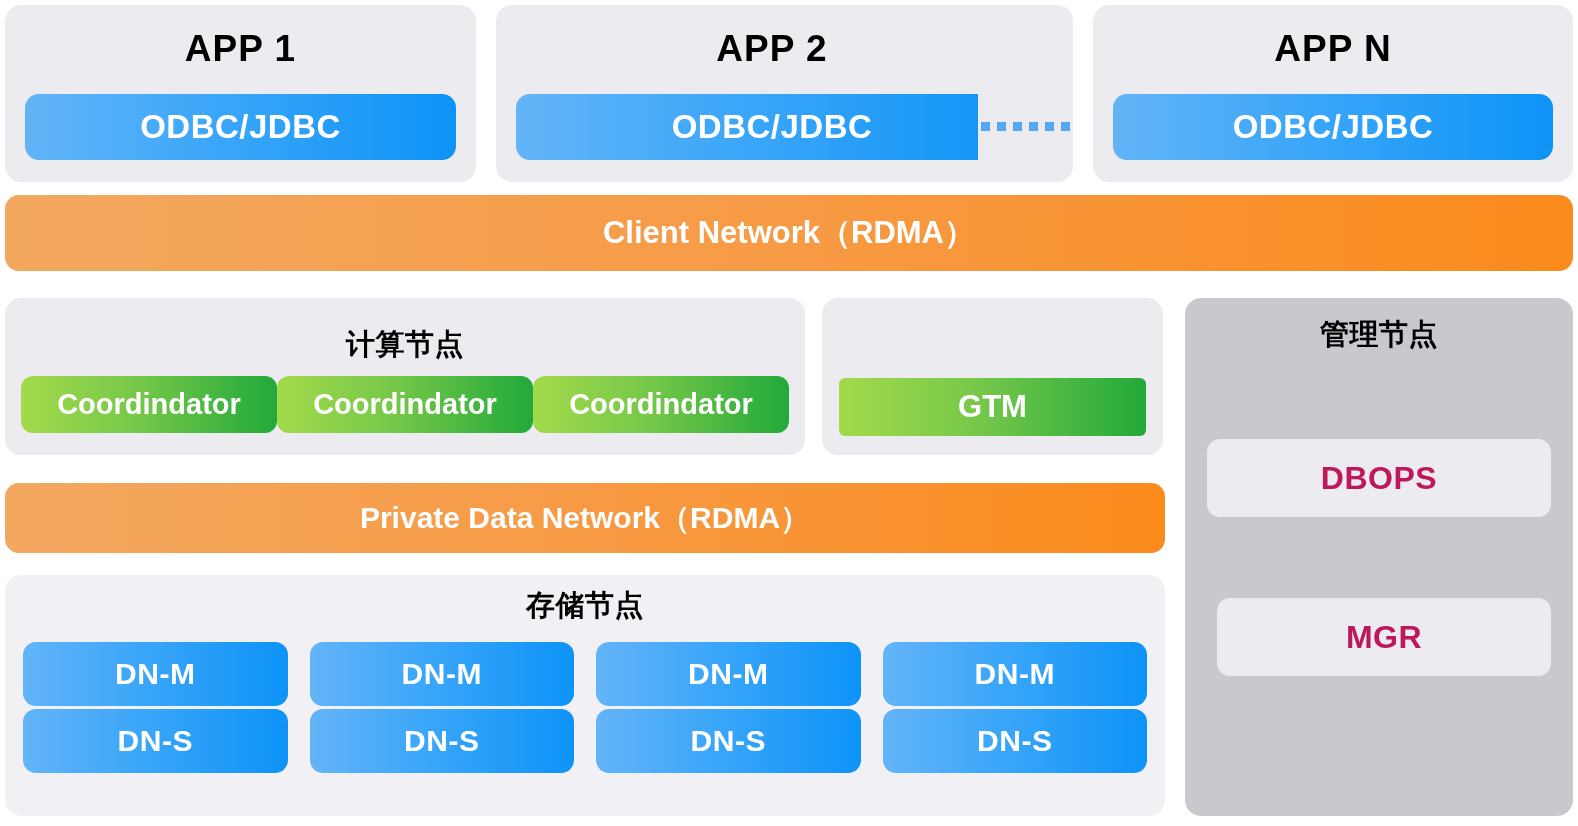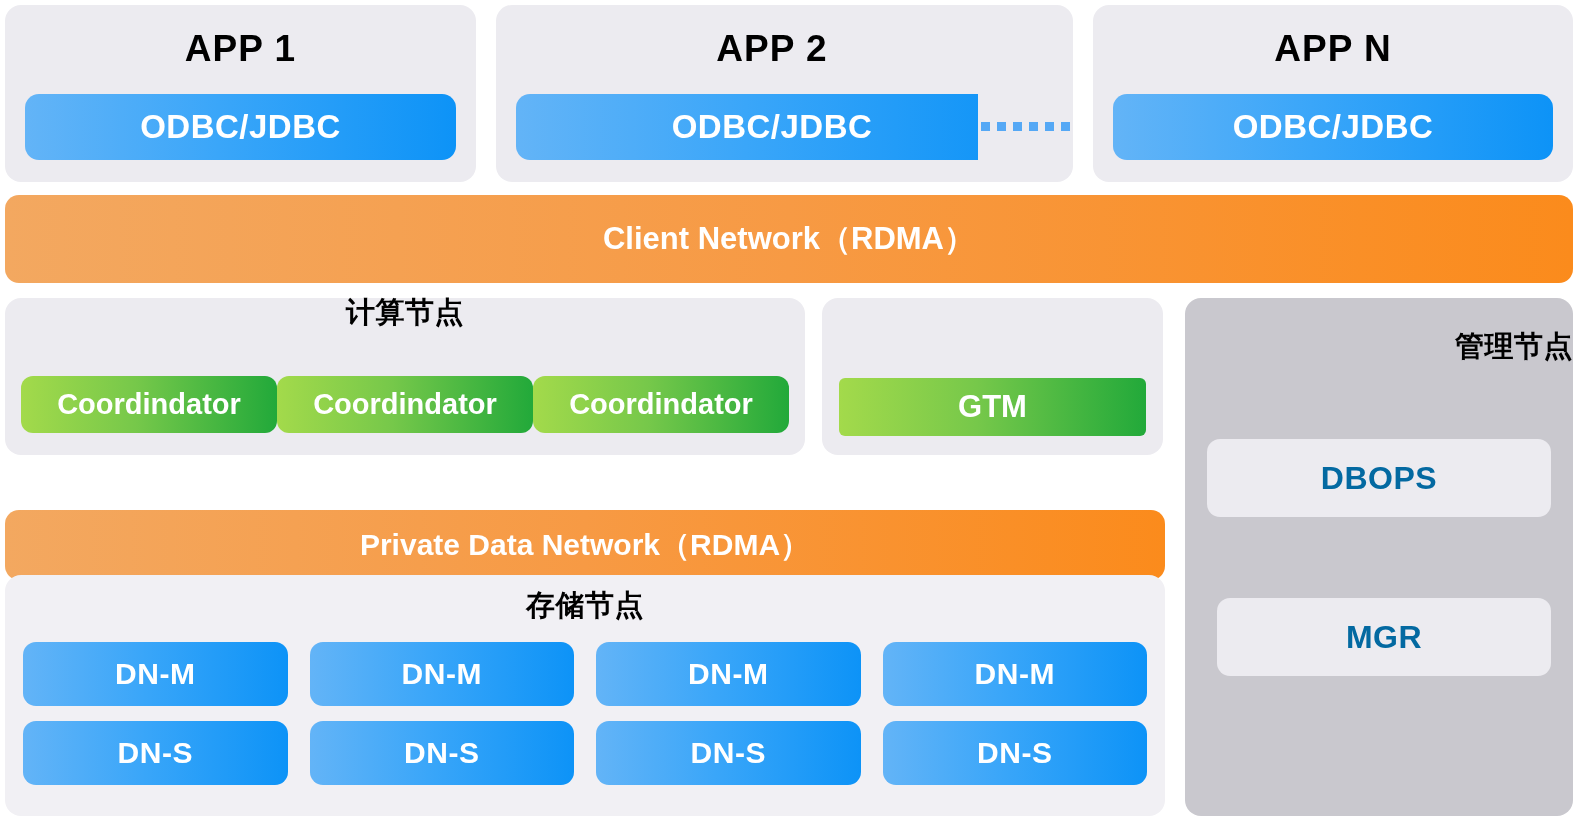--- a/index.html
+++ b/index.html
@@ -95,42 +95,42 @@
     justify-content: center;
     color: #ffffff;
     font-weight: 700;
     background: linear-gradient(90deg, #F3A860 0%, #F79A44 50%, #FB8B1C 100%);
     box-sizing: border-box;
   }
   #client-network {
     left: 5px;
     top: 195px;
     width: 1568px;
-    height: 88px;
+    height: 76px;
     font-size: 31px;
   }
   #private-network {
     left: 5px;
     top: 483px;
     width: 1160px;
     height: 70px;
     font-size: 30px;
-    margin-top: 27px;
   }
 
   
   #compute-panel {
     left: 5px;
     top: 298px;
     width: 800px;
     height: 157px;
   }
   #compute-panel .panel-title {
     font-size: 29px;
     line-height: 1;
+    margin-top: 32px;
   }
   .coord-row {
     position: absolute;
     left: 16px;
     right: 16px;
     top: 78px;
     display: flex;
   }
   .coord-pill {
     position: relative;
@@ -171,35 +171,34 @@
   #mgmt-panel {
     left: 1185px;
     top: 298px;
     width: 388px;
     height: 518px;
     background: #C9C8CE;
     border-radius: 16px;
   }
   #mgmt-panel .panel-title {
     font-size: 29px;
-    padding-top: 34px;
-    line-height: 1;
-    text-align: right;
+    padding-top: 22px;
+    line-height: 1;
   }
   .mgmt-box {
     position: absolute;
     left: 22px;
     right: 22px;
     height: 78px;
     background: #ECEBF0;
     border-radius: 13px;
     display: flex;
     align-items: center;
     justify-content: center;
-    color: #0369a1;
+    color: #be185d;
     font-weight: 700;
     font-size: 32px;
     letter-spacing: 0.5px;
   }
   #mgmt-box-dbops { top: 141px; }
   #mgmt-box-mgr   { top: 300px; margin-left: 10px; }
 
   
   #storage-panel {
     left: 5px;
@@ -218,21 +217,21 @@
     left: 18px;
     right: 18px;
     top: 67px;
     display: flex;
     gap: 22px;
   }
   .dn-col {
     flex: 1 1 0;
     display: flex;
     flex-direction: column;
-    gap: 15px;
+    gap: 3px;
   }
   .dn-pill {
     position: relative;
     left: auto; right: auto;
     height: 64px;
     border-radius: 13px;
     display: flex;
     align-items: center;
     justify-content: center;
     color: #ffffff;

